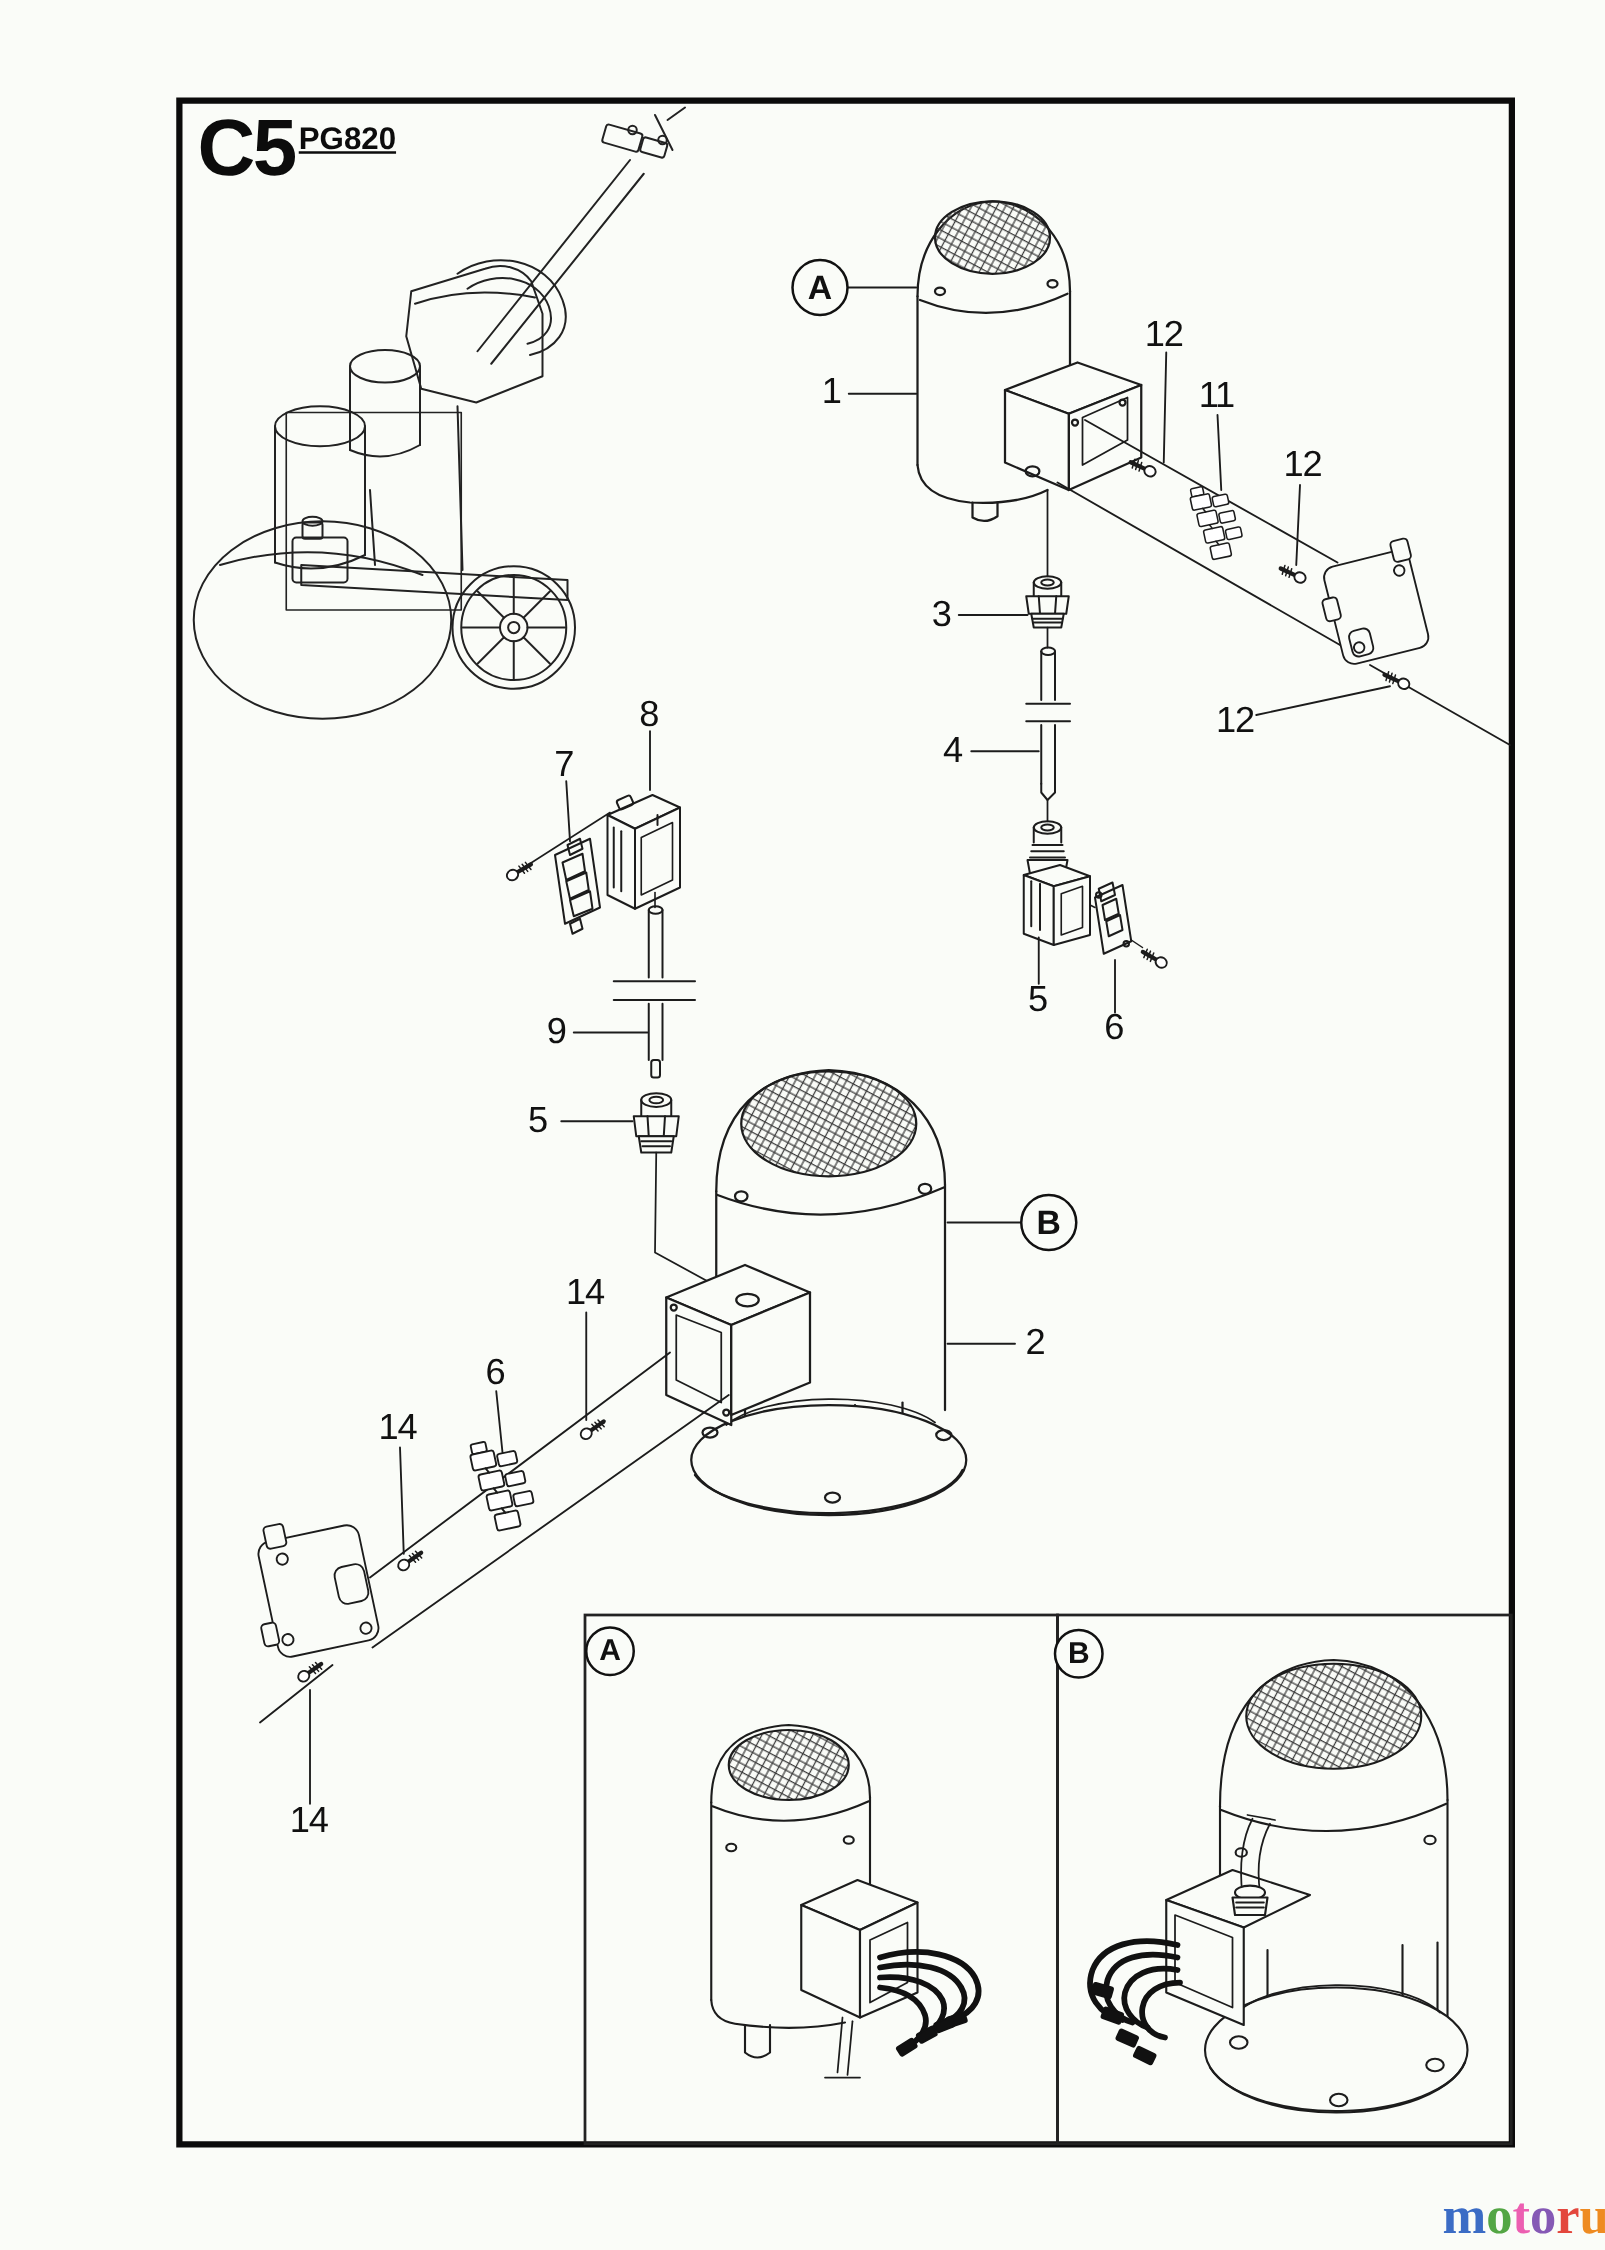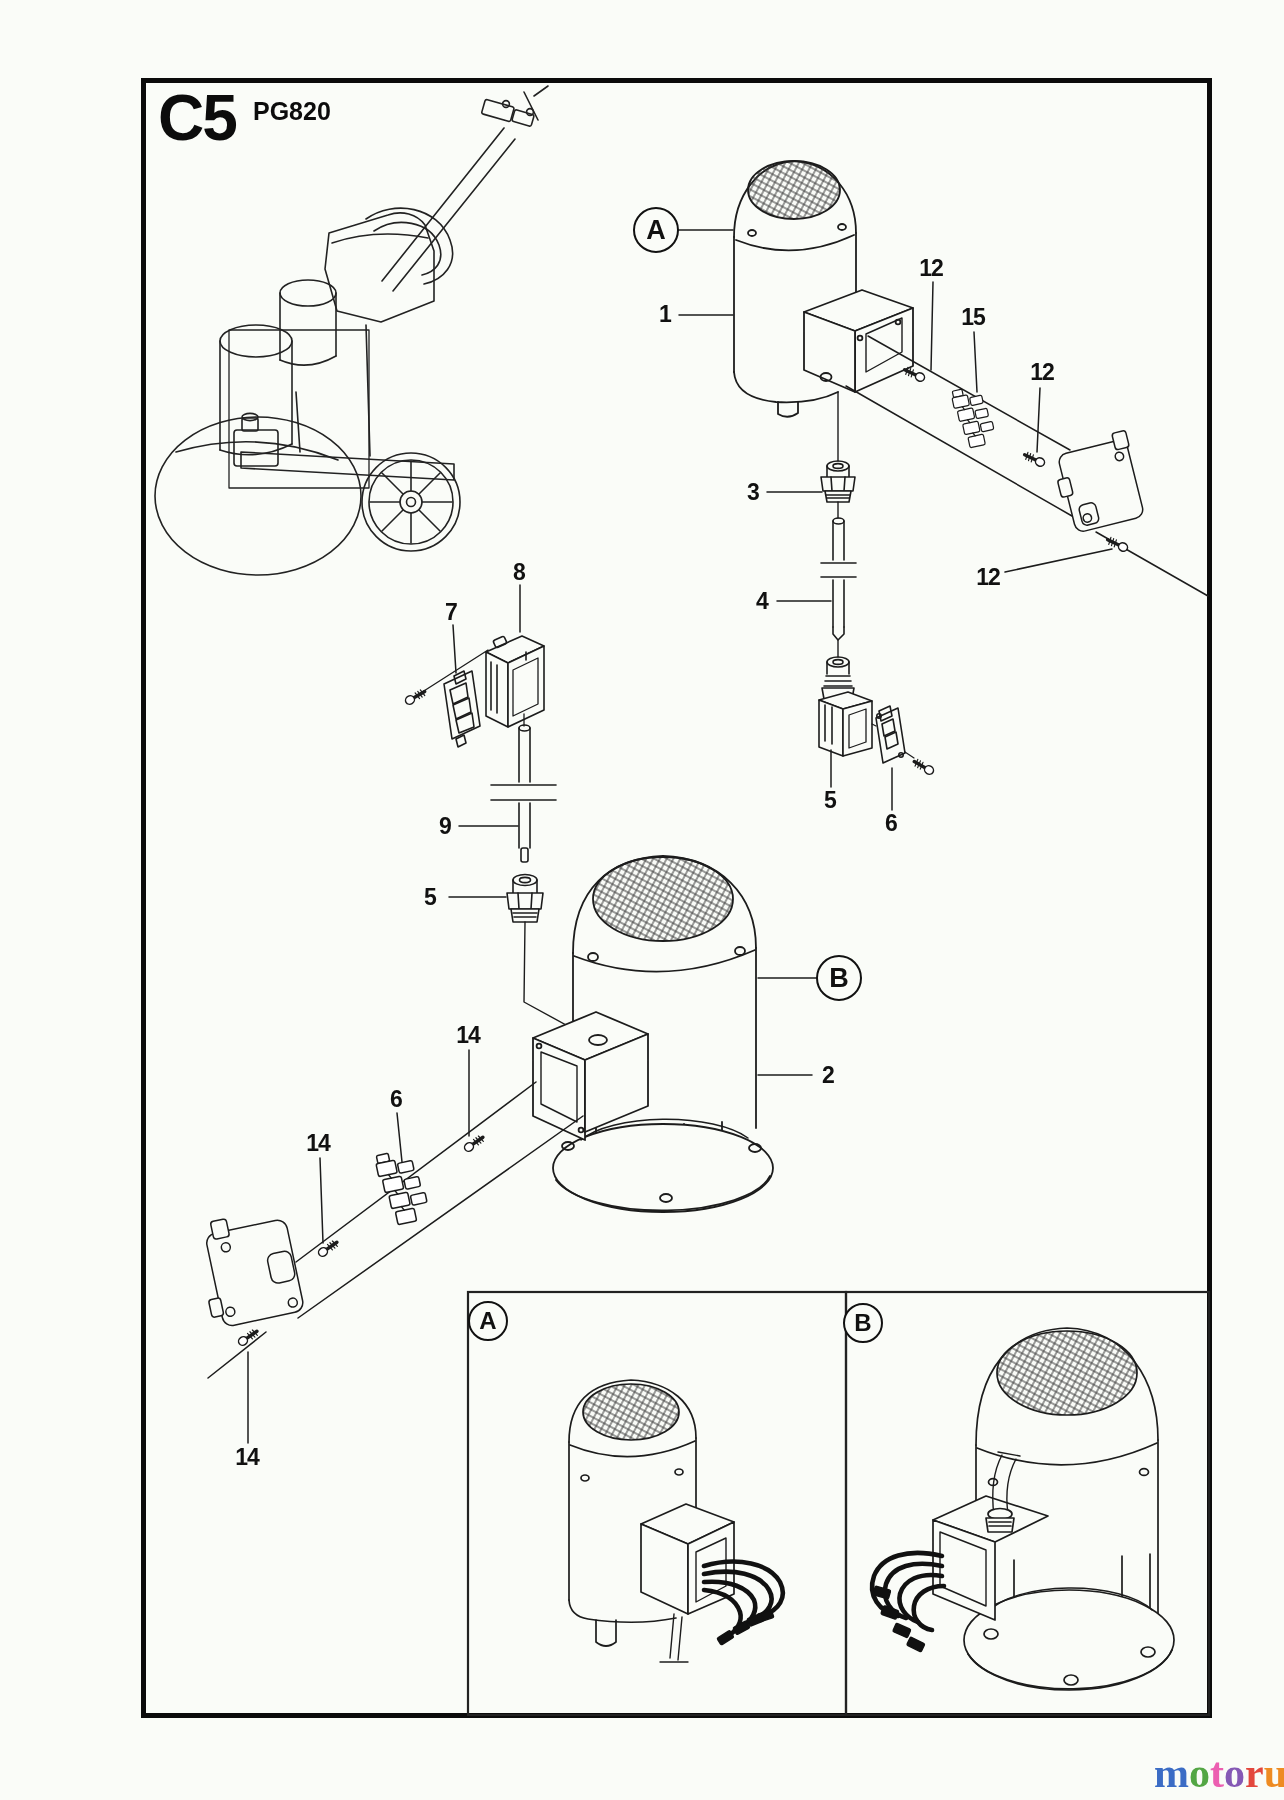--- a/index.html
+++ b/index.html
@@ -1,22 +1,22 @@
 <!DOCTYPE html>
 <html><head>
 <meta charset="utf-8">
 <style>
   html,body{margin:0;padding:0;background:#fafcf8;}
   #stage{position:relative;width:1284px;height:1800px;background:#fafcf8;overflow:hidden;
          font-family:"Liberation Sans", sans-serif;margin-left:36px;}
-  .callout{position:absolute;transform:translate(-50%,-50%);font-weight:bold;font-size:23px;
+  .callout{position:absolute;transform:translate(-50%,-50%);font-weight:normal;font-size:29px;
            color:#111;letter-spacing:-1px;white-space:nowrap;}
   .pagecode{position:absolute;left:122px;top:86px;font-weight:bold;font-size:64px;color:#0c0c0c;
             letter-spacing:-2px;line-height:1;}
-  .model{position:absolute;left:217px;top:97px;font-weight:bold;font-size:25px;color:#0c0c0c;}
+  .model{position:absolute;left:203px;top:97px;font-weight:bold;font-size:25px;color:#0c0c0c;text-decoration:underline;}
   .refcircle{position:absolute;transform:translate(-50%,-50%);border:2.4px solid #111;border-radius:50%;
              width:42px;height:42px;display:flex;align-items:center;justify-content:center;
              font-weight:bold;font-size:27px;color:#111;background:#fafcf8;}
   .refcircle.small{width:36px;height:36px;font-size:24px;}
   #watermark{position:absolute;left:1118px;top:1752px;font-family:"Liberation Serif", serif;
              font-weight:bold;font-size:42px;line-height:1;white-space:nowrap;}
   #watermark .suffix{font-size:19px;font-weight:bold;}
   svg{position:absolute;left:0;top:0;}
 </style>
 </head>
@@ -411,21 +411,21 @@
   <div class="callout" style="left:629px;top:314px;">1</div>
   <div class="callout" style="left:792px;top:1075px;">2</div>
   <div class="callout" style="left:717px;top:492px;">3</div>
   <div class="callout" style="left:726px;top:601px;">4</div>
   <div class="callout" style="left:794px;top:800px;">5</div>
   <div class="callout" style="left:855px;top:823px;">6</div>
   <div class="callout" style="left:415px;top:612px;">7</div>
   <div class="callout" style="left:483px;top:572px;">8</div>
   <div class="callout" style="left:409px;top:826px;">9</div>
   <div class="callout" style="left:394px;top:897px;">5</div>
-  <div class="callout" style="left:937px;top:317px;">15</div>
+  <div class="callout" style="left:937px;top:317px;">11</div>
   <div class="callout" style="left:895px;top:268px;">12</div>
   <div class="callout" style="left:1006px;top:372px;">12</div>
   <div class="callout" style="left:952px;top:577px;">12</div>
   <div class="callout" style="left:360px;top:1099px;">6</div>
   <div class="callout" style="left:432px;top:1035px;">14</div>
   <div class="callout" style="left:282px;top:1143px;">14</div>
   <div class="callout" style="left:211px;top:1457px;">14</div>
 
   <div id="watermark">
     <span style="color: rgb(59, 108, 197);">m</span><span style="color: rgb(83, 166, 68);">o</span><span style="color: rgb(236, 95, 177);">t</span><span style="color: rgb(133, 89, 181);">o</span><span style="color: rgb(227, 71, 61);">r</span><span style="color: rgb(238, 139, 34);">u</span><span style="color: rgb(217, 168, 28);">f</span><span class="suffix" style="color: rgb(58, 58, 58);">.de</span>

